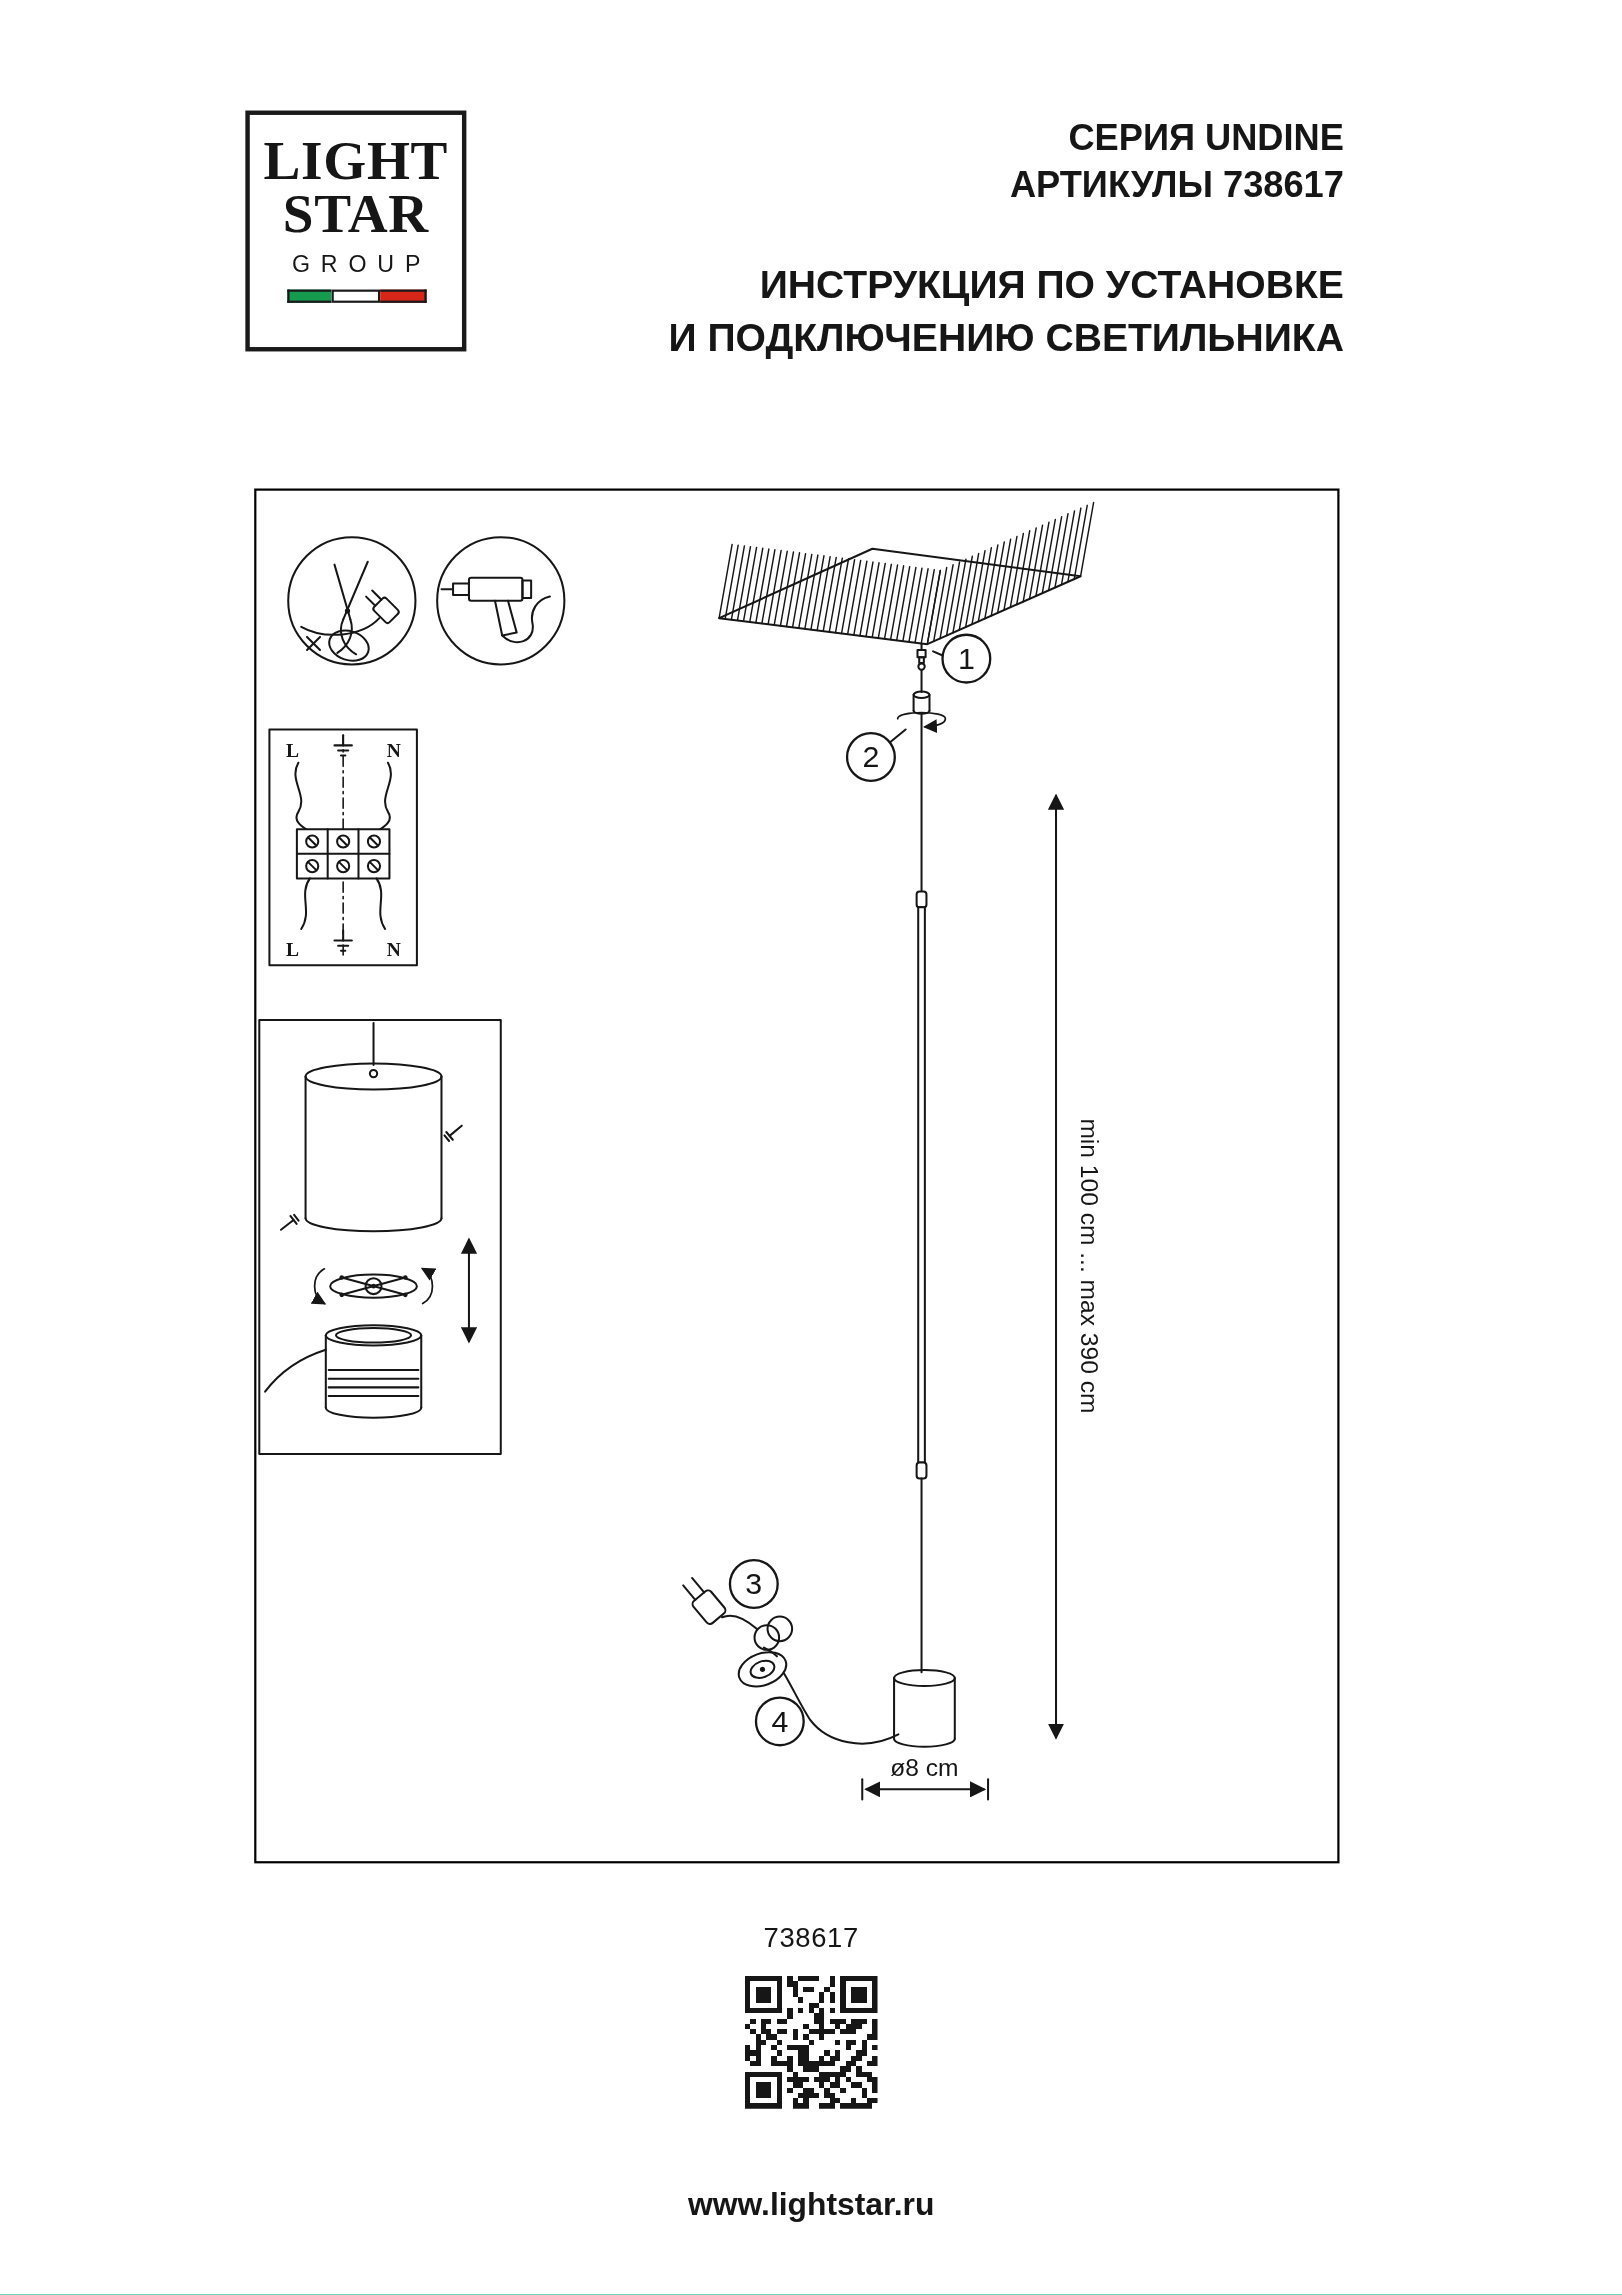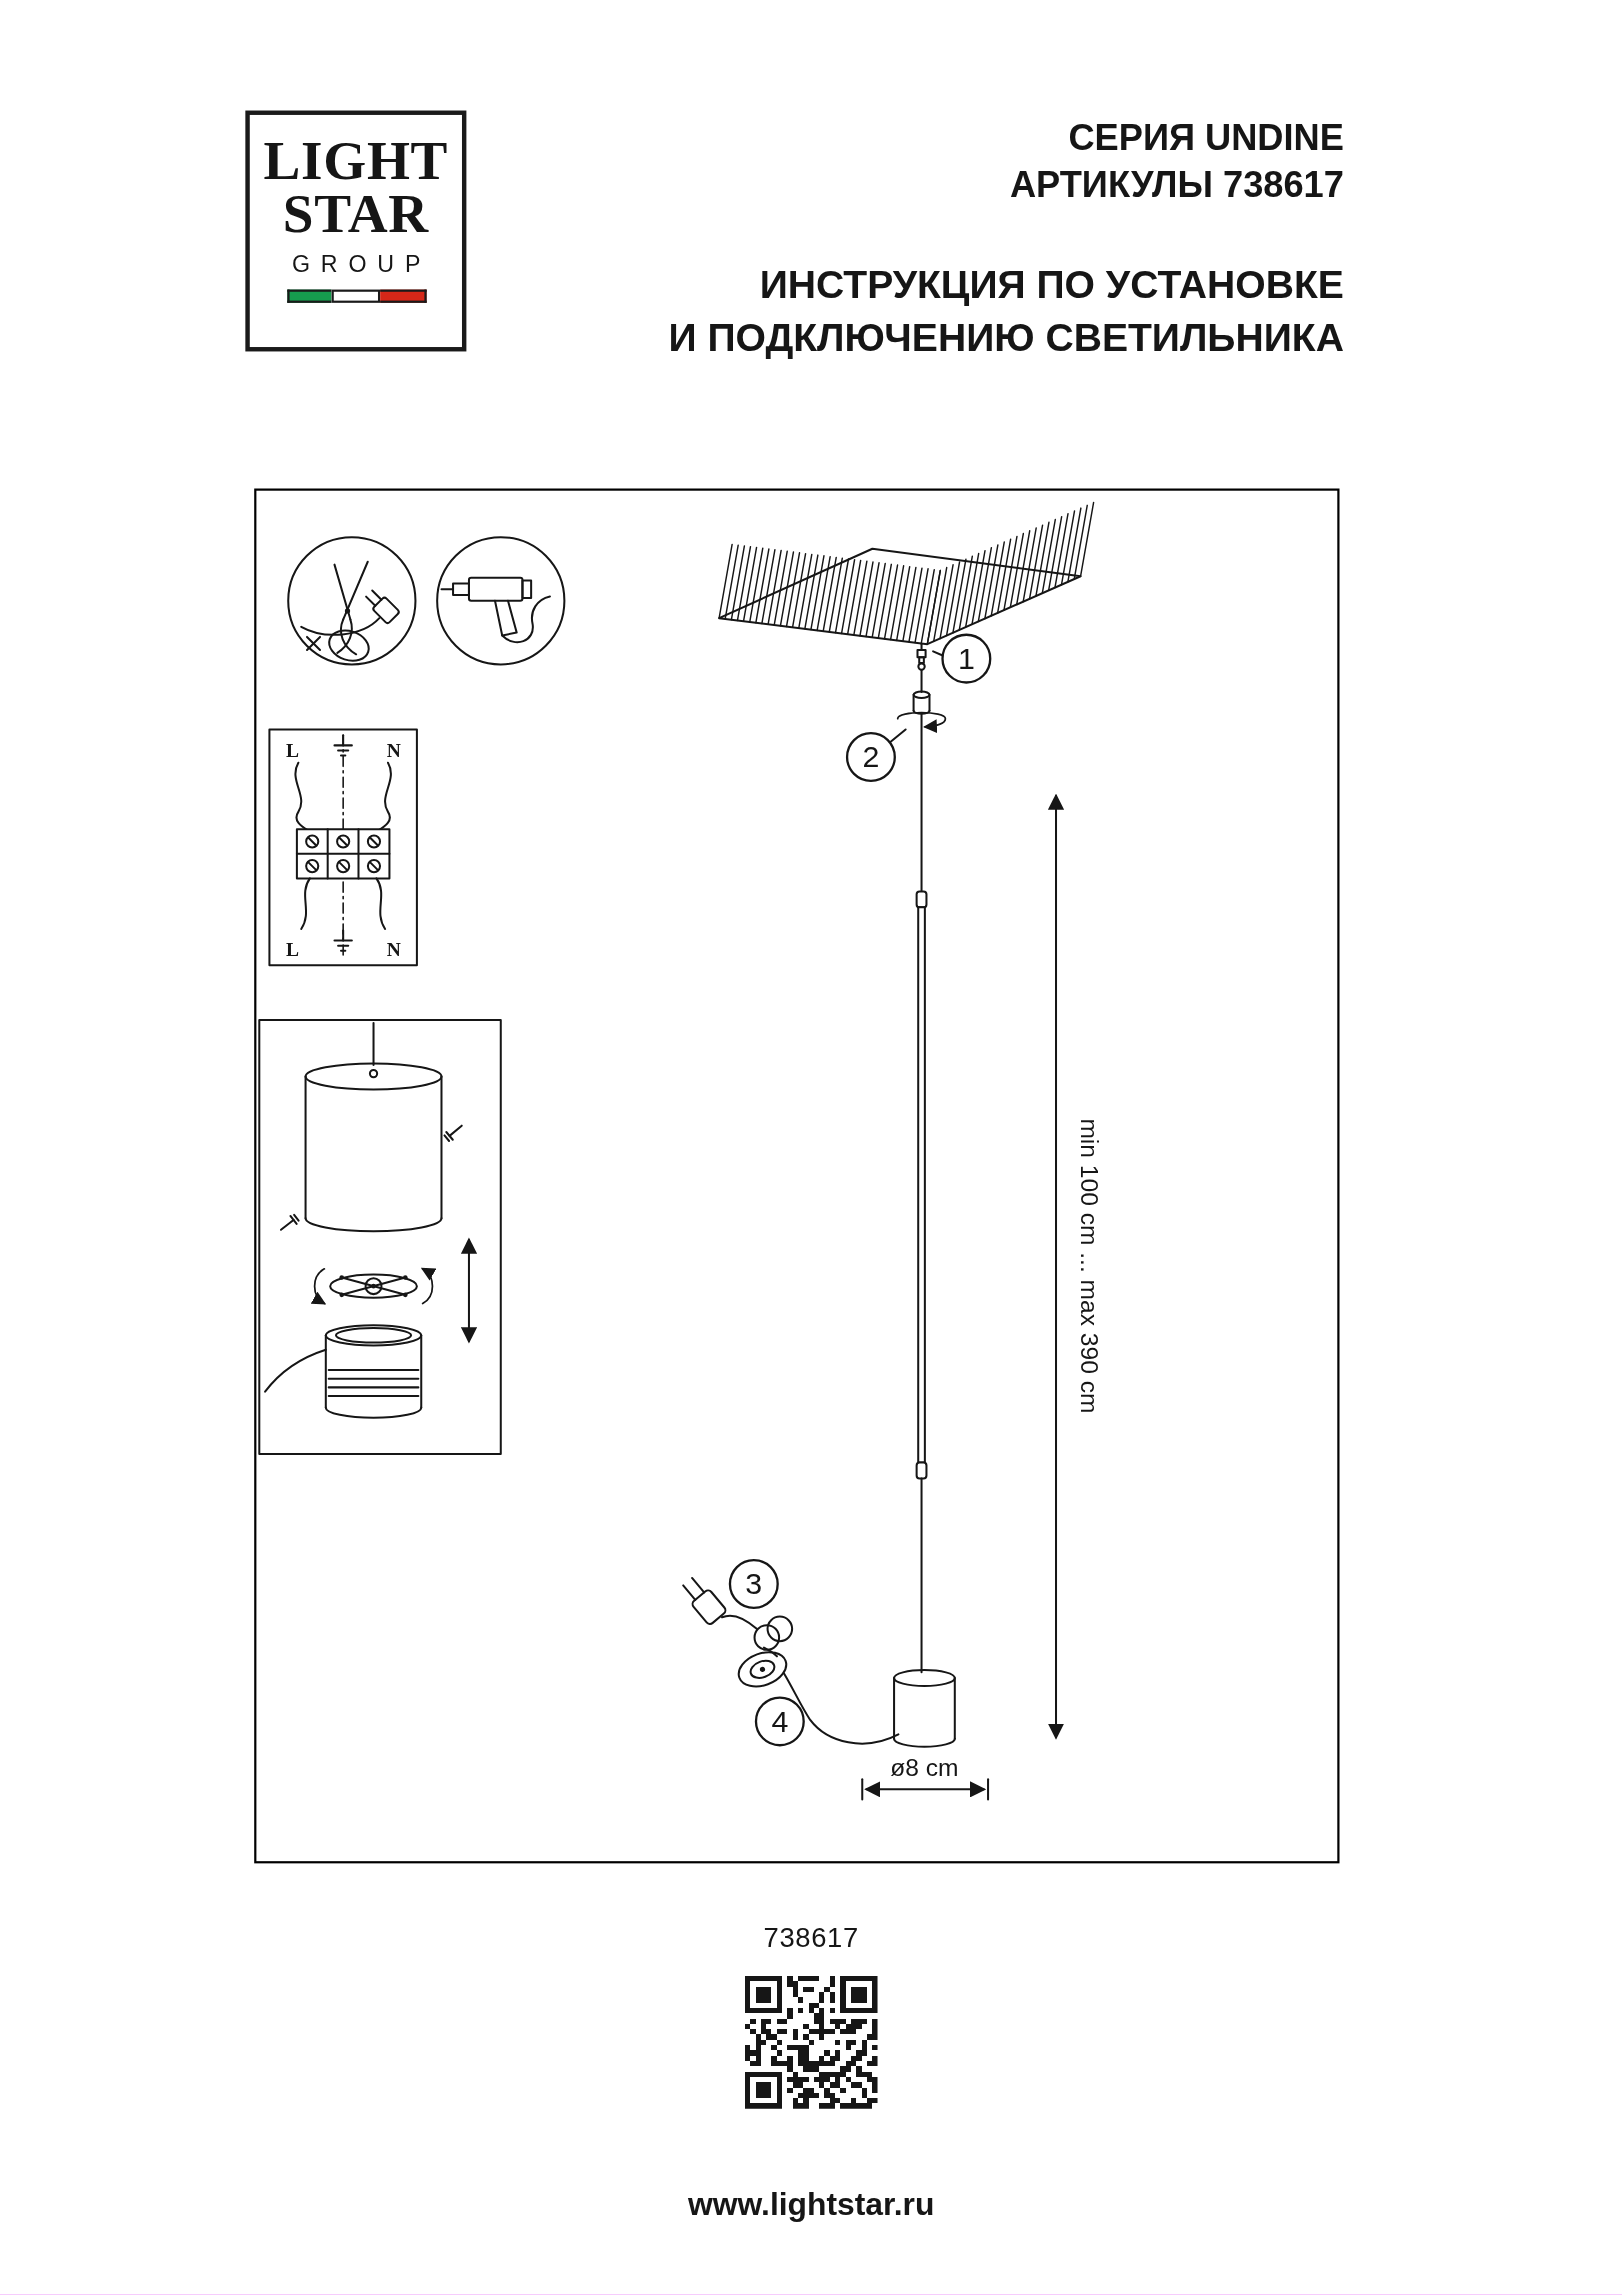--- a/index.html
+++ b/index.html
@@ -1,16 +1,16 @@
 <!DOCTYPE html>
 <html style="font-size:10.5px"><head>
 <meta charset="utf-8">
 <style>
   html,body{margin:0;padding:0;background:#fff;}
-  .viewport{position:relative;width:1623px;height:2295px;background:#f0abfc;overflow:hidden;}
+  .viewport{position:relative;width:1623px;height:2295px;background:#14b8a6;overflow:hidden;}
   .page{position:absolute;left:0;top:0;width:734px;height:1038px;background:#fff;
         transform:scale(2.2104);transform-origin:0 0;
         font-family:"Liberation Sans",sans-serif;color:#161616;}
 
   
   .logo{position:absolute;left:111px;top:50px;width:100px;height:109px;border:2px solid #1a1a1a;
         box-sizing:border-box;display:flex;flex-direction:column;align-items:center;padding-top:9.2px;background:#fff;}
   .logo-word{font-family:"Liberation Serif",serif;font-weight:700;font-size:25px;line-height:0.95;letter-spacing:0.3px;}
   .logo-group{font-family:"Liberation Sans",sans-serif;font-weight:400;font-size:10.5px;letter-spacing:4.9px;margin:4.6px 0 0 5.2px;}
   .logo-flag{display:flex;margin-top:5.9px;height:5.9px;width:63px;}

